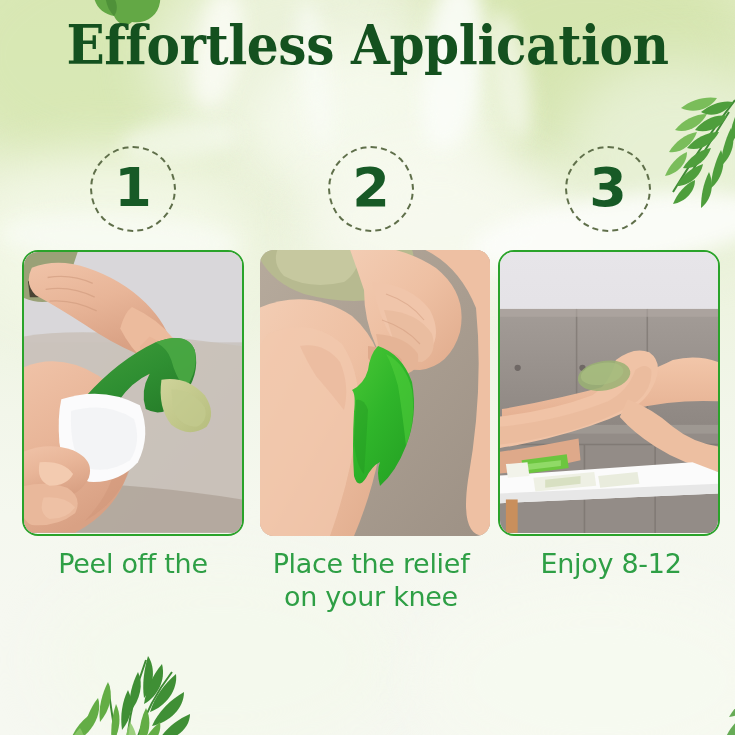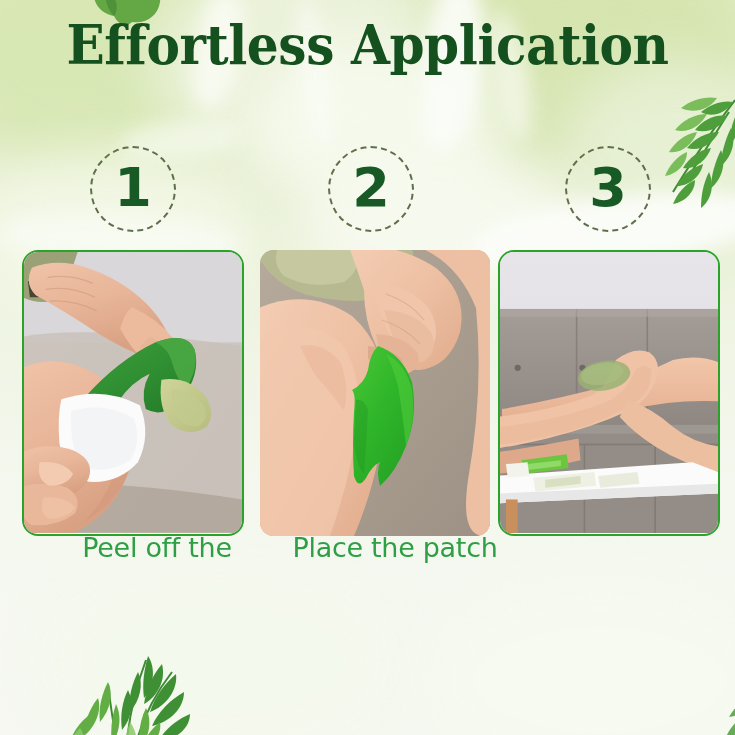--- a/index.html
+++ b/index.html
@@ -100,21 +100,21 @@
     overflow:hidden;
     box-sizing:border-box;
   }
   .panel.framed{border:2.5px solid #2aa32a;}
   .panel-1{left:22px;width:222px;}
   .panel-2{left:260px;width:230px;border-radius:14px;}
   .panel-3{left:498px;width:222px;}
   .photo{position:absolute;inset:0;overflow:hidden;}
 
   
-  .captions{position:absolute;left:0;top:532px;width:652px;height:80px;margin-left:24px;}
+  .captions{position:absolute;left:0;top:548px;width:652px;height:80px;}
   .caption{
     position:absolute;top:0;
     text-align:center;
     color:#2e9f45;
     font-family:"DejaVu Sans", sans-serif;
     font-size:27px;
     font-weight:400;
     line-height:1.22;
     letter-spacing:-.3px;
   }
@@ -426,19 +426,21 @@
         <path d="M46 232 L82 228 L82 236 L46 240 Z" fill="#cfd9b4" opacity=".7"></path>
       </svg>
     </div>
   </div>
 
   <div class="captions">
     <div class="caption caption-1">
       <div>Peel off the</div>
     </div>
     <div class="caption caption-2">
-      <div>Place the patch</div>
+      <div>Place the relief</div>
+      <div>on your knee</div>
     </div>
     <div class="caption caption-3">
+      <div>Enjoy 8-12</div>
     </div>
   </div>
 
 </div>
 
 </body></html>

